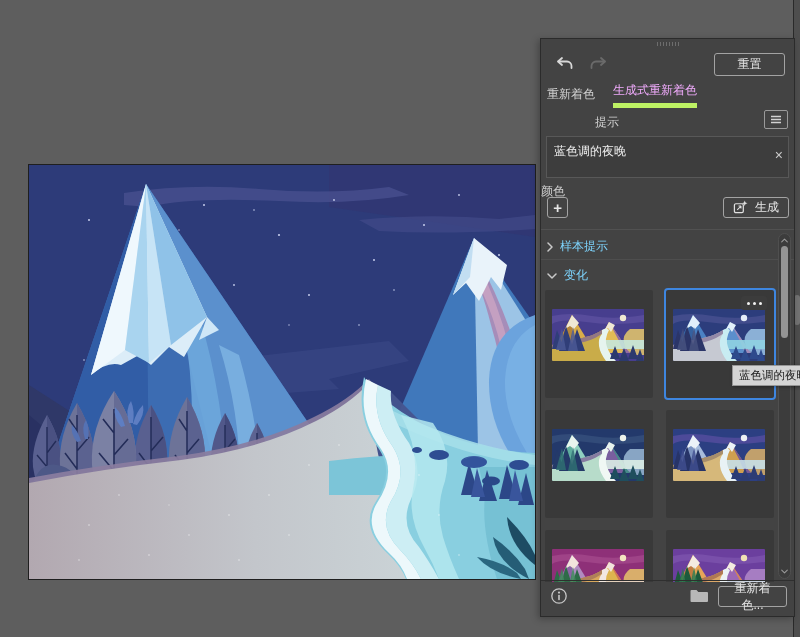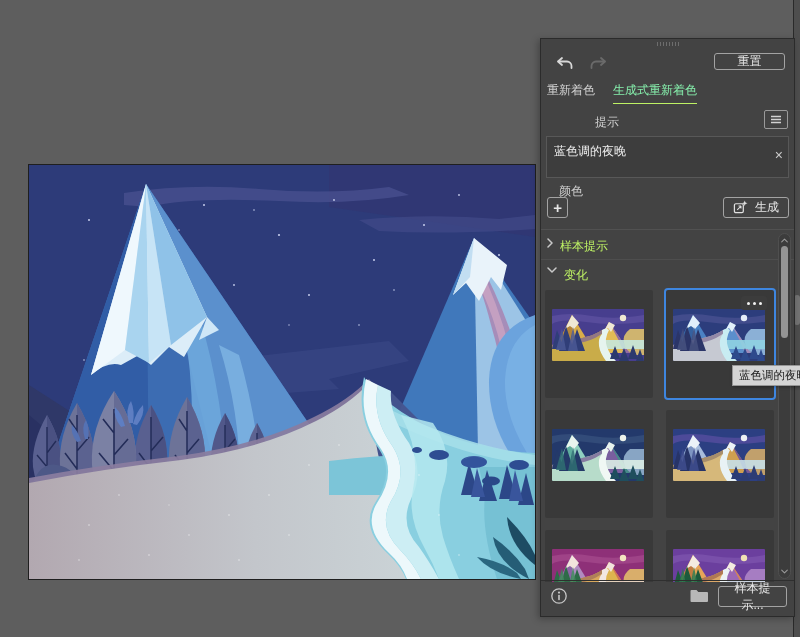--- a/index.html
+++ b/index.html
@@ -27,42 +27,42 @@
     background:repeating-linear-gradient(90deg,#6d6d6d 0 1px,transparent 1px 3px);}
   .icon-btn{position:absolute;background:none;border:none;padding:0;cursor:pointer;}
   .undo{left:13px;top:16px;width:21px;height:18px;}
   .redo{left:47px;top:16px;width:21px;height:18px;}
   .redo.disabled{opacity:.45;}
   .btn{
     position:absolute;background:transparent;border:1px solid #a3a3a3;border-radius:3px;
     color:#e6e6e6;font-size:12px;font-family:inherit;display:flex;align-items:center;justify-content:center;
     cursor:pointer;box-sizing:border-box;
   }
-  .reset-btn{right:9px;top:14px;width:71px;height:17px;}
+  .reset-btn{right:9px;top:14px;width:71px;height:23px;}
   .tabs{position:absolute;left:6px;top:43px;display:flex;gap:18px;align-items:flex-end;}
   .tab{color:#d2d2d2;padding-bottom:4px;cursor:pointer;border-bottom:1px solid transparent;}
-  .tab.active{color:#86efac;border-bottom:1px solid #bef264;}
+  .tab.active{color:#f0abfc;border-bottom:5px solid #bef264;}
   .lbl{position:absolute;color:#cfcfcf;}
   .prompt-label{left:6px;top:75px;margin-left:48px;}
   .preset-btn{right:6px;top:71px;width:24px;height:19px;border:1px solid #9a9a9a;border-radius:2px;display:flex;align-items:center;justify-content:center;}
   .prompt-box{
     position:absolute;left:5px;top:97px;width:243px;height:42px;background:#3d3d3d;
     border:1px solid #585858;box-sizing:border-box;
   }
   .prompt-box textarea{
     position:absolute;inset:0;background:transparent;border:none;resize:none;outline:none;
     color:#ededed;font-size:12px;font-family:inherit;padding:6px 20px 6px 7px;
   }
   .clear-x{position:absolute;right:5px;top:11px;color:#cccccc;font-size:14px;line-height:14px;cursor:pointer;}
-  .color-label{left:18px;top:144px;}
+  .color-label{left:0;top:144px;}
   .add-btn{left:6px;top:158px;width:21px;height:21px;font-size:15px;font-weight:bold;}
   .gen-btn{right:5px;top:158px;height:21px;padding:0 9px;gap:7px;align-items:center;}
   
   .scrollwrap{position:absolute;left:0;top:190px;width:253px;height:352px;border-top:1px solid #515151;overflow:hidden;}
-  .sec-row{position:absolute;left:6px;display:flex;gap:7px;color:#bef264;cursor:pointer;}
+  .sec-row{position:absolute;left:6px;display:flex;align-items:center;gap:7px;color:#7dd3fc;cursor:pointer;}
   .sec-sample{top:8px;}
   .sec-div{position:absolute;left:0;top:29px;width:100%;height:1px;background:#4e4e4e;}
   .sec-var{top:37px;}
   .grid{position:absolute;left:4px;top:60px;display:grid;grid-template-columns:108px 108px;grid-auto-rows:108px;gap:12px 13px;}
   .cell{position:relative;background:#393939;border-radius:2px;cursor:pointer;}
   .thumb{position:absolute;left:7px;top:19px;width:92px;height:52px;border-radius:1px;overflow:hidden;}
   .thumb svg{display:block;width:100%;height:100%;}
   .more-chip{position:absolute;top:6px;right:7px;width:26px;height:14px;background:#3c3c3c;border-radius:3px;
     display:flex;align-items:center;justify-content:center;gap:3px;z-index:3;cursor:pointer;}
   .more-chip i{display:block;width:3px;height:3px;border-radius:50%;background:#f2f2f2;}
@@ -476,15 +476,15 @@
         <circle cx="9" cy="9" r="7.2" fill="none" stroke="#c6c6c6" stroke-width="1.3"></circle>
         <circle cx="9" cy="5.6" r="1.1" fill="#c6c6c6"></circle>
         <rect x="8.2" y="7.8" width="1.6" height="5.4" rx="0.8" fill="#c6c6c6"></rect>
       </svg>
     </button>
     <button class="icon-btn folder-btn" style="position:absolute;">
       <svg viewBox="0 0 18 14" width="18" height="14">
         <path d="M0.5 2 a1 1 0 0 1 1 -1 h5 l1.8 2 H17 a1 1 0 0 1 1 1 v8 a1 1 0 0 1 -1 1 H1.5 a1 1 0 0 1 -1 -1 Z" fill="#b8b8b8"></path>
       </svg>
     </button>
-    <button class="btn adv-btn">样本提示...</button>
+    <button class="btn adv-btn">重新着色...</button>
   </div>
 </div>
 
 </body></html>

